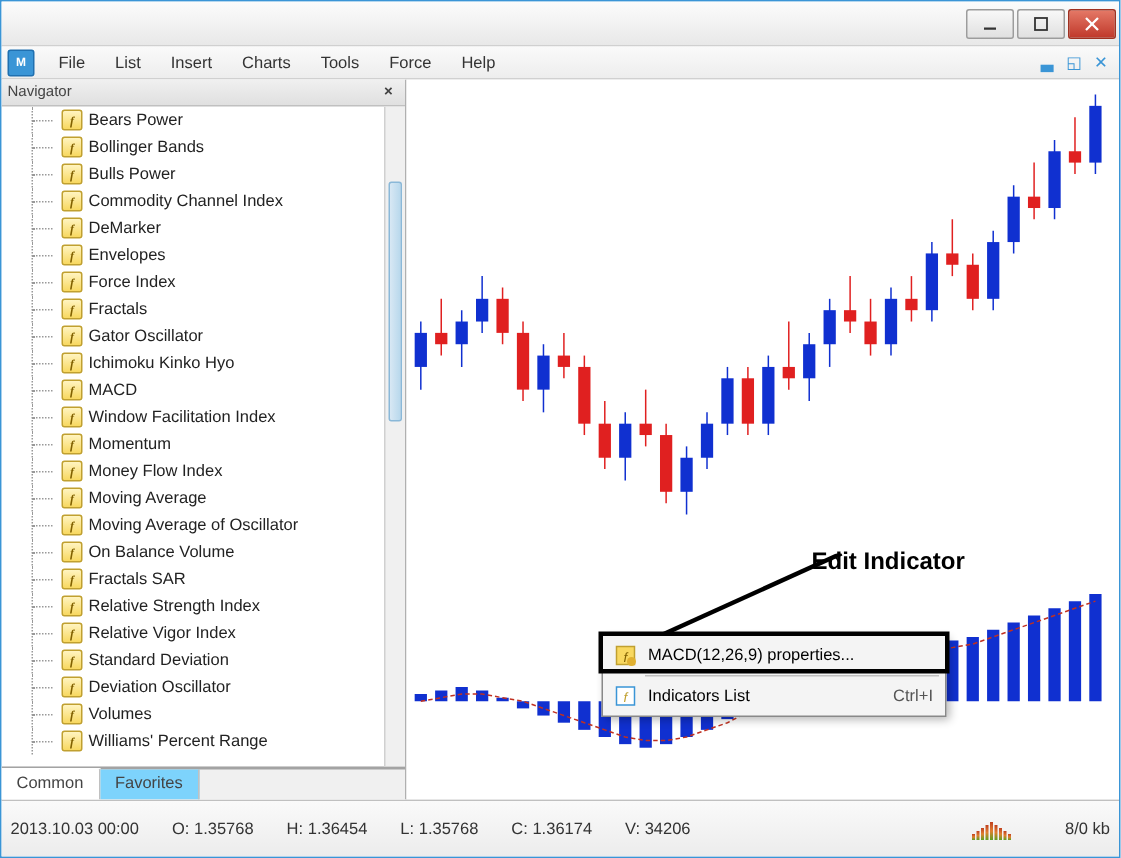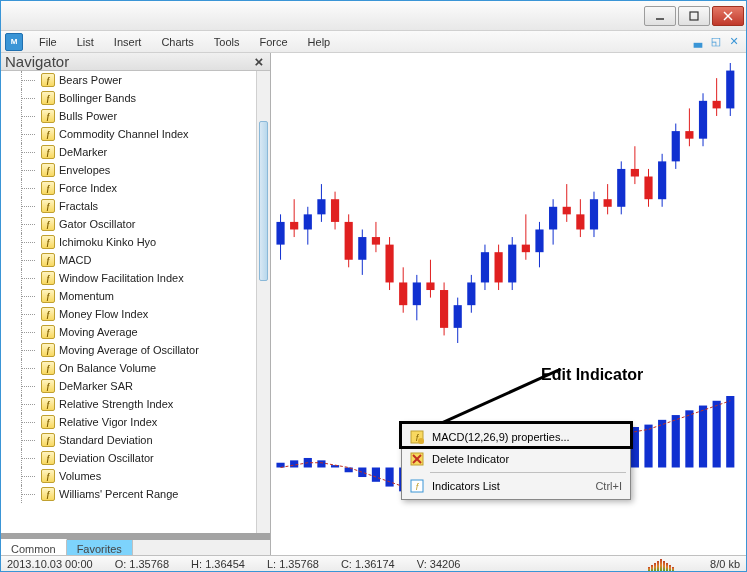--- a/index.html
+++ b/index.html
@@ -88,21 +88,21 @@
       flex-direction: column;
       background: #fff;
     }
     .nav-header {
       height: 18px;
       background: linear-gradient(#f0f0f0, #e0e0e0);
       border-bottom: 1px solid #c0c0c0;
       display: flex;
       align-items: center;
       padding: 0 4px;
-      font-size: 15px;
+      font-size: 10px;
       color: #444;
     }
     .nav-header-close {
       margin-left: auto;
       width: 14px; height: 14px;
       display: flex; align-items: center; justify-content: center;
       cursor: pointer;
       font-weight: bold;
     }
     .nav-tree {
@@ -164,21 +164,21 @@
       font-size: 8px;
       font-style: italic;
       font-weight: bold;
       color: #806000;
       font-family: Georgia, serif;
     }
     .tree-label { color: #222; }
     .nav-tabs {
       height: 22px;
       display: flex;
-      border-top: 7px solid #a3a3a3;
+      border-top: 2px solid #a3a3a3;
       background: #f0f0f0;
     }
     .nav-tab {
       padding: 3px 10px;
       border-right: 1px solid #c0c0c0;
       cursor: pointer;
       background: #7dd3fc;
       color: #444;
     }
     .nav-tab.active {
@@ -246,21 +246,21 @@
     }
     .annotation-line {
       position: absolute;
       left: 162px;
       top: 316px;
       width: 130px;
       height: 60px;
       pointer-events: none;
     }
     .statusbar {
-      height: 16px;
+      height: 38px;
       border-top: 1px solid #c0c0c0;
       background: linear-gradient(#fafafa, #ececec);
       display: flex;
       align-items: center;
       padding: 0 6px;
       gap: 22px;
       font-size: 11px;
       color: #333;
     }
     .status-chart {
@@ -384,21 +384,21 @@
           <div class="tree-node">
             <span class="tree-icon">f</span>
             <span class="tree-label">Moving Average of Oscillator</span>
           </div>
           <div class="tree-node">
             <span class="tree-icon">f</span>
             <span class="tree-label">On Balance Volume</span>
           </div>
           <div class="tree-node">
             <span class="tree-icon">f</span>
-            <span class="tree-label">DeMarker SAR</span>
+            <span class="tree-label">Fractals SAR</span>
           </div>
           <div class="tree-node">
             <span class="tree-icon">f</span>
             <span class="tree-label">Relative Strength Index</span>
           </div>
           <div class="tree-node">
             <span class="tree-icon">f</span>
             <span class="tree-label">Relative Vigor Index</span>
           </div>
           <div class="tree-node">
@@ -545,30 +545,20 @@
       <div class="ctx-item">
         <span class="ctx-icon">
           <svg width="16" height="16">
               <rect x="2" y="2" width="12" height="12" fill="#f8d860" stroke="#c0a030"></rect>
               <text x="8" y="12" font-size="9" text-anchor="middle" fill="#806000" font-style="italic">f</text>
               <circle cx="12" cy="12" r="3" fill="#e0b030"></circle>
             </svg>
         </span>
         <span>MACD(12,26,9) properties...</span>
       </div>
-      <div class="ctx-item">
-        <span class="ctx-icon">
-          <svg width="16" height="16">
-              <rect x="2" y="2" width="12" height="12" fill="#f8d860" stroke="#c0a030"></rect>
-              <line x1="4" y1="4" x2="12" y2="12" stroke="#c03020" stroke-width="2"></line>
-              <line x1="12" y1="4" x2="4" y2="12" stroke="#c03020" stroke-width="2"></line>
-            </svg>
-        </span>
-        <span>Delete Indicator</span>
-      </div>
       <div class="ctx-sep"></div>
       <div class="ctx-item">
         <span class="ctx-icon">
           <svg width="16" height="16">
               <rect x="2" y="2" width="12" height="12" fill="#fff" stroke="#3a95d6"></rect>
               <text x="8" y="12" font-size="9" text-anchor="middle" fill="#c0a030" font-style="italic">f</text>
             </svg>
         </span>
         <span>Indicators List</span>
         <span class="ctx-shortcut">Ctrl+I</span>

